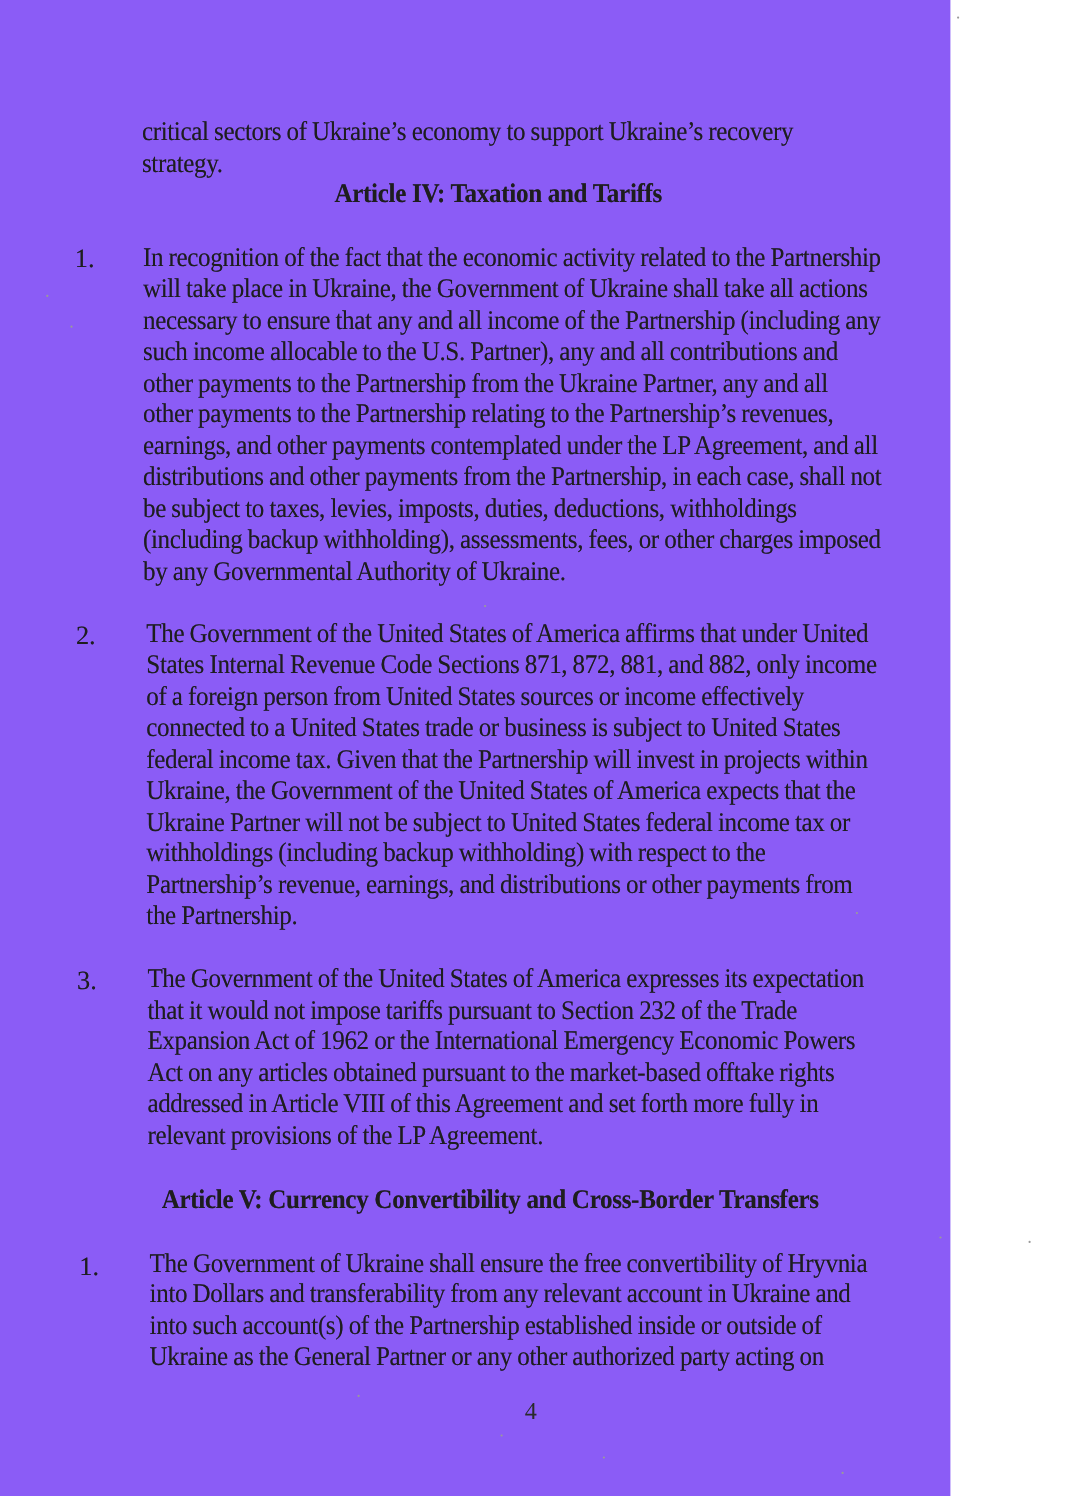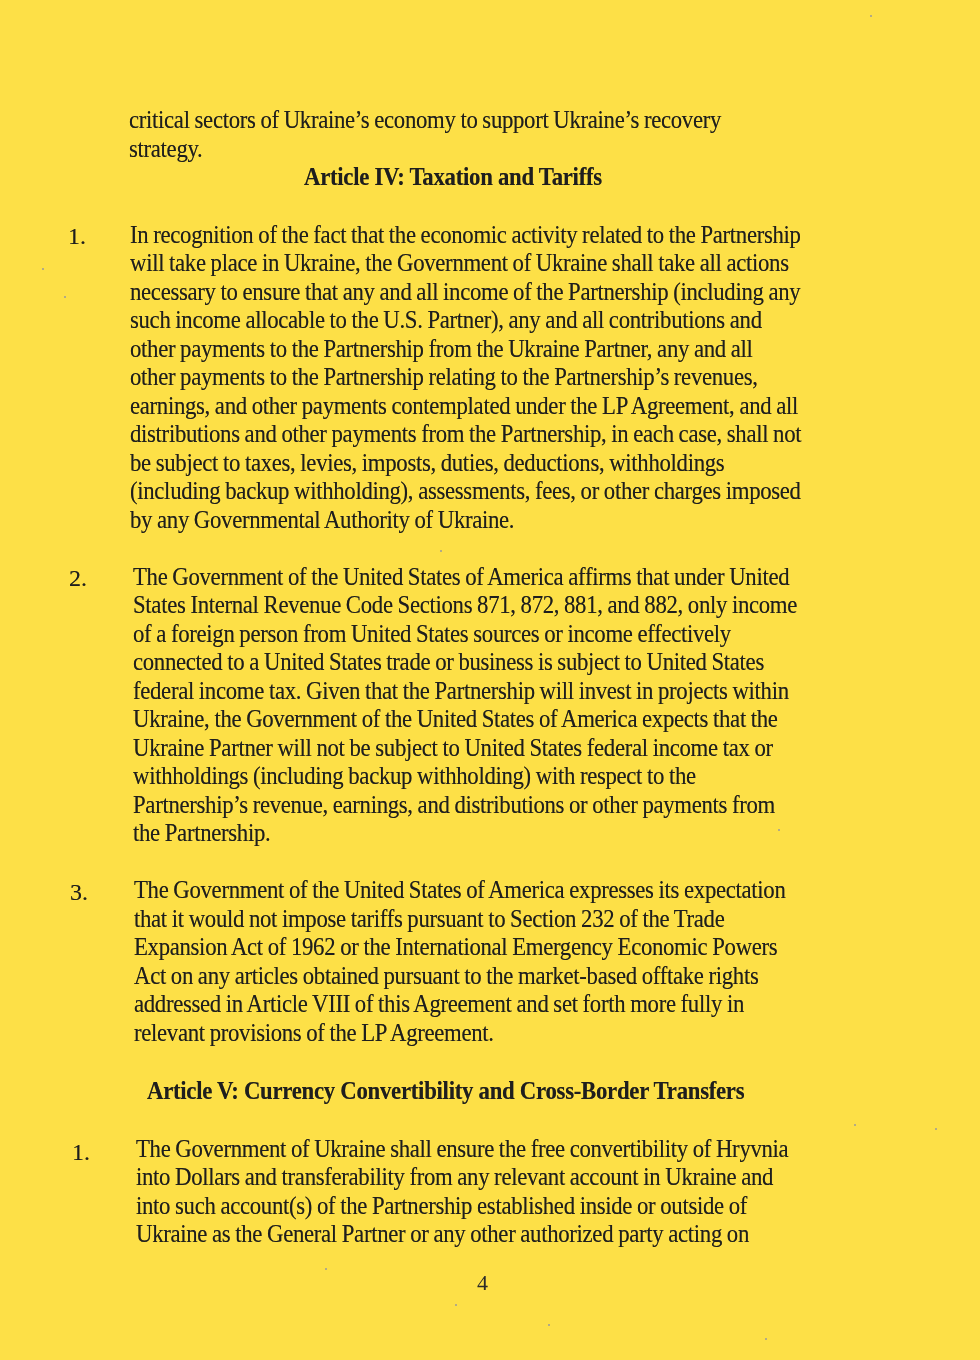--- a/index.html
+++ b/index.html
@@ -11,22 +11,22 @@
       width: 980px;
       height: 1360px;
       position: relative;
       overflow: hidden;
       font-family: "Liberation Serif", "DejaVu Serif", serif;
       color: #1e1e1e;
     }
     .page {
       position: absolute;
       left: 0; top: 0;
-      width: 980px; height: 1360px;
-      background: #fde047;
+      width: 864px; height: 1360px;
+      background: #8b5cf6;
     }
     .line {
       position: absolute;
       font-size: 24.5px;
       line-height: 28.6px;
       white-space: nowrap;
       letter-spacing: -0.35px;
       word-spacing: -0.5px;
       transform-origin: left top;
       transform: scaleX(0.93);

